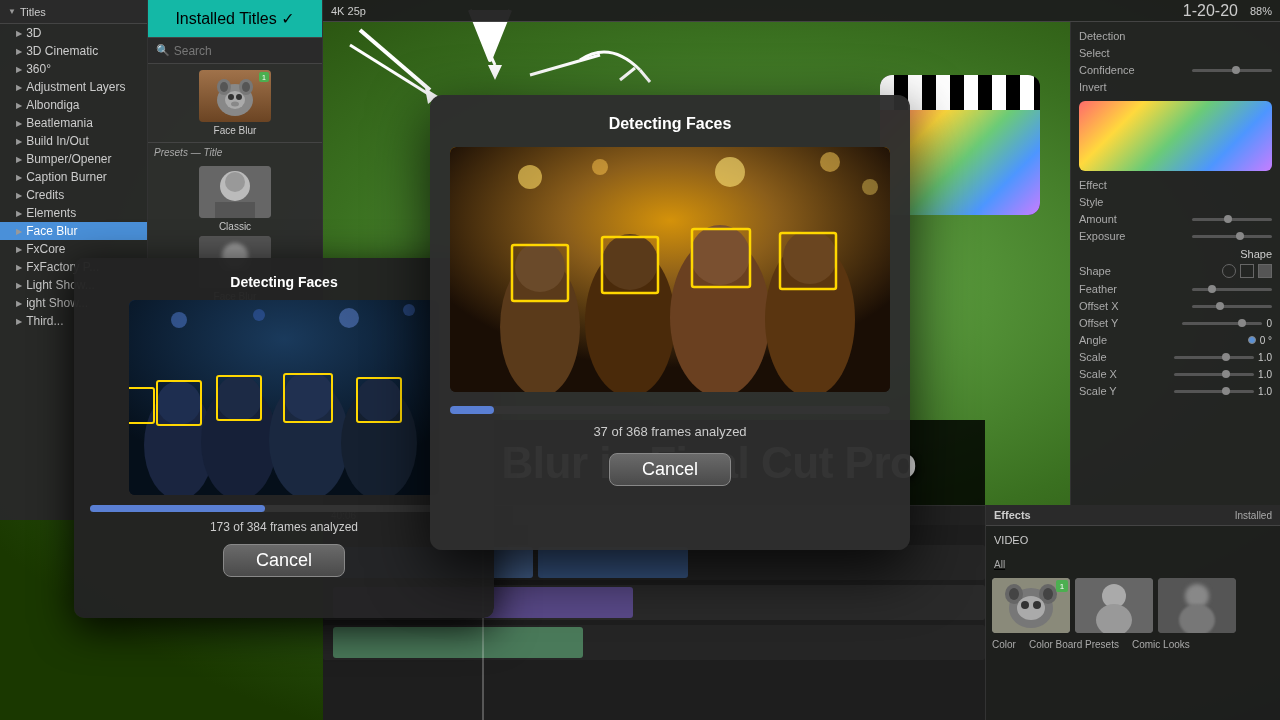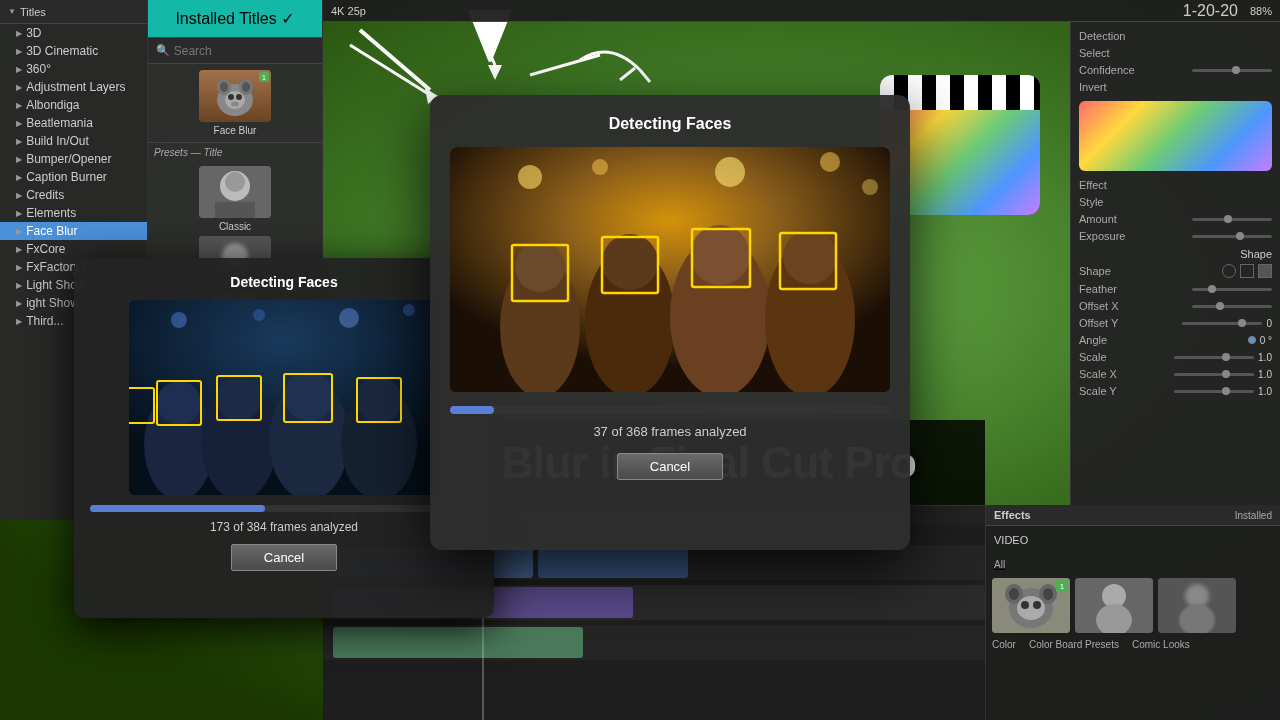--- a/index.html
+++ b/index.html
@@ -344,23 +344,23 @@
     .dialog-status-text {
       color: #ccc;
       font-size: 13px;
       margin-bottom: 14px;
     }
 
     .dialog-cancel-btn {
       background: linear-gradient(to bottom, #6a6a6a, #4a4a4a);
       color: #fff;
       border: 1px solid #888;
-      border-radius: 2px;
+      border-radius: 8px;
       padding: 5px 32px;
-      font-size: 13px;
+      font-size: 18px;
       cursor: pointer;
     }
 
     
     .detecting-dialog-small {
       position: absolute;
       top: 258px;
       left: 74px;
       width: 420px;
       height: 360px;

